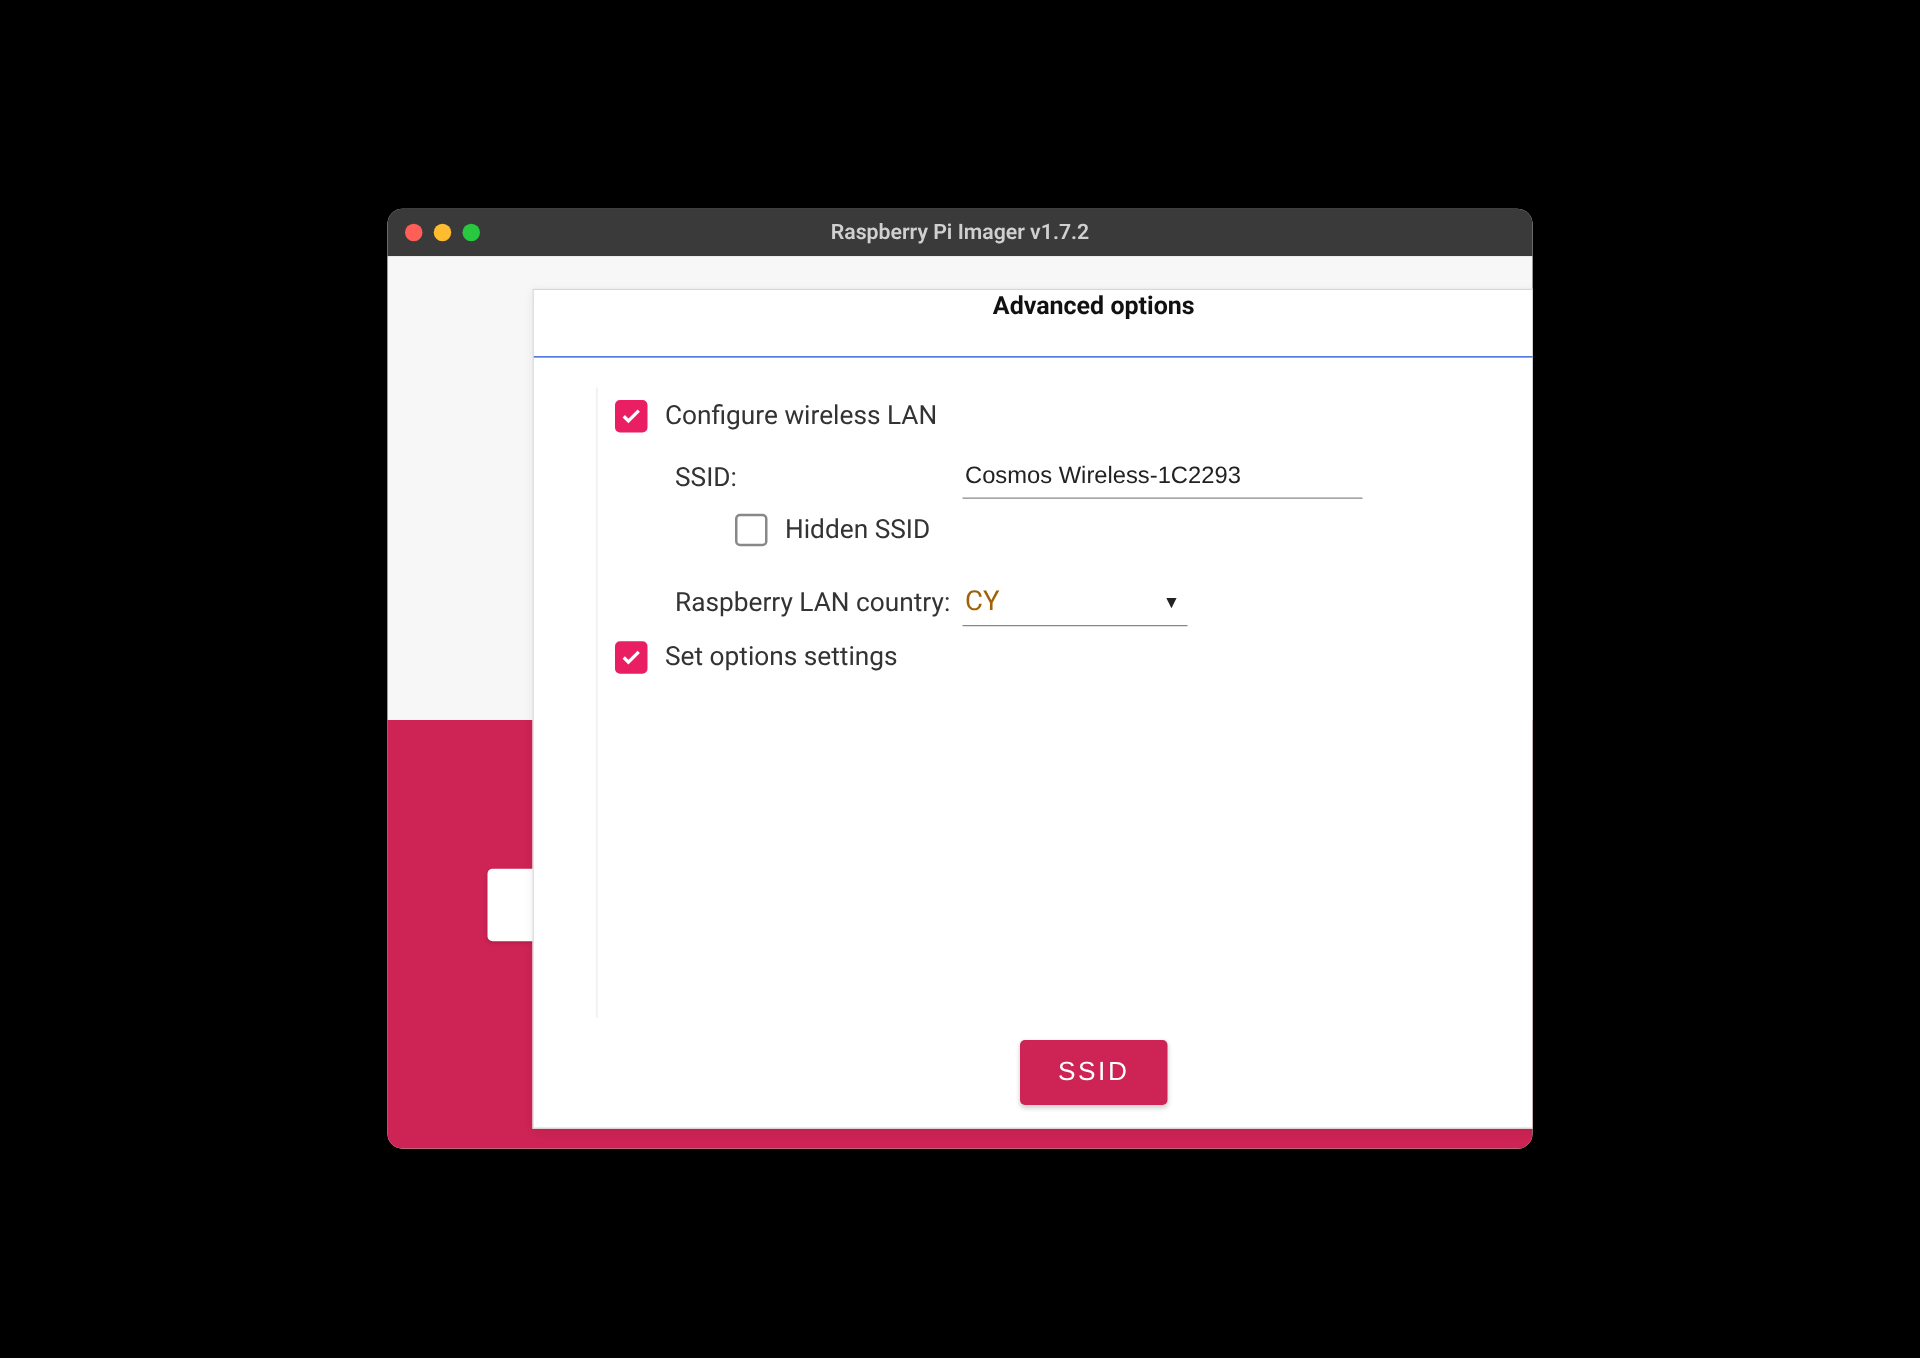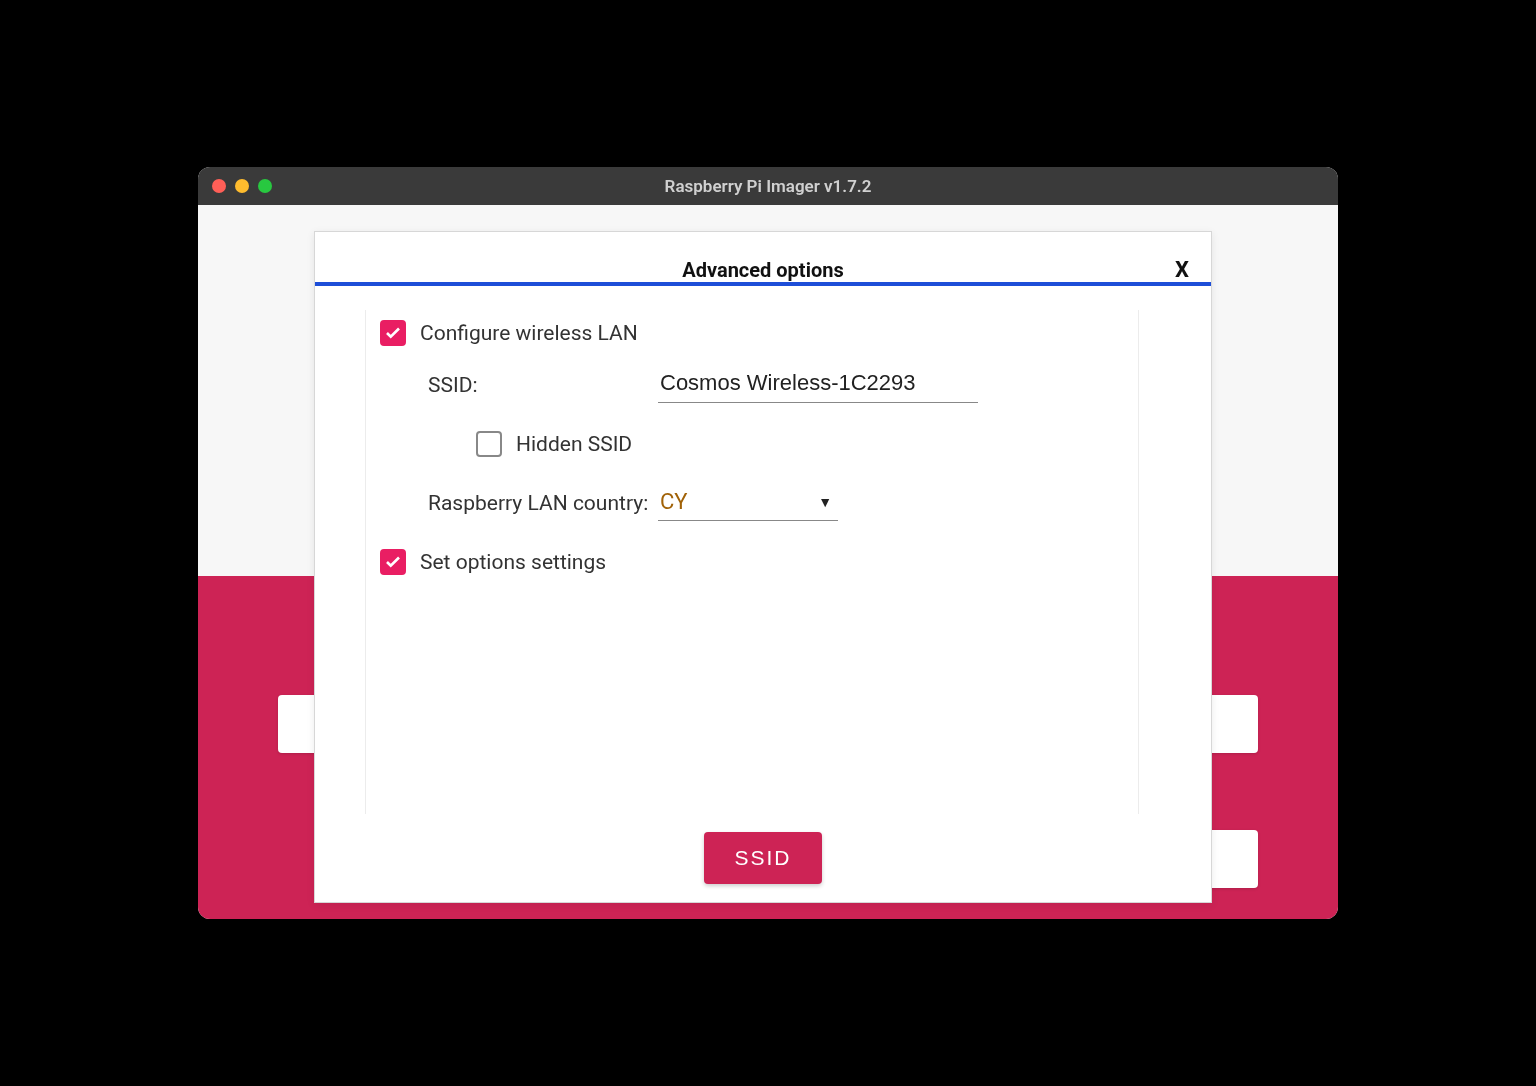--- a/index.html
+++ b/index.html
@@ -6,21 +6,21 @@
   body {
     background: #000;
     width: 1536px;
     height: 1086px;
     font-family: -apple-system, BlinkMacSystemFont, "Segoe UI", Roboto, Helvetica, Arial, sans-serif;
     display: flex;
     align-items: center;
     justify-content: center;
   }
   .window {
-    width: 1140px;
+    width: 916px;
     height: 752px;
     background: #f5f5f5;
     border-radius: 12px;
     overflow: hidden;
     box-shadow: 0 20px 60px rgba(0,0,0,0.5);
     position: relative;
   }
   .titlebar {
     height: 38px;
     background: #3a3a3a;
@@ -64,23 +64,23 @@
     left: 116px;
     top: 26px;
     width: 898px;
     height: 672px;
     background: #fff;
     border: 1px solid #d7d7d7;
     box-shadow: 0 2px 8px rgba(0,0,0,0.08);
   }
   .dialog-header {
     height: 54px;
-    border-bottom: 4px solid #1d4ed8;
-    display: flex;
-    align-items: flex-end;
+    border-bottom: 1px solid #1d4ed8;
+    display: flex;
+    align-items: flex-start;
     justify-content: center;
     position: relative;
   }
   .dialog-title { font-size: 20px; font-weight: 700; color: #111; }
   .dialog-close {
     position: absolute;
     right: 22px;
     font-size: 22px;
     font-weight: 700;
     color: #111;
@@ -120,32 +120,32 @@
     border-color: #e91e63;
   }
   .checkbox.checked svg { display: block; }
   .checkbox svg { display: none; width: 18px; height: 18px; }
   .check-label { font-size: 21px; color: #333; }
   .indent { margin-left: 48px; }
   .indent2 { margin-left: 96px; }
   .field-row {
     display: flex;
     align-items: center;
-    margin-bottom: 28px;
+    margin-bottom: 12px;
   }
   .field-label {
     font-size: 21px;
     color: #333;
     width: 230px;
     flex-shrink: 0;
   }
   .text-input {
     border: none;
     border-bottom: 1.5px solid #888;
-    font-size: 22px;
+    font-size: 19px;
     padding: 4px 2px 6px 2px;
     width: 320px;
     outline: none;
     background: transparent;
     color: #222;
   }
   .text-input.pwd {
     letter-spacing: 2px;
     font-size: 12px;
     width: 320px;

